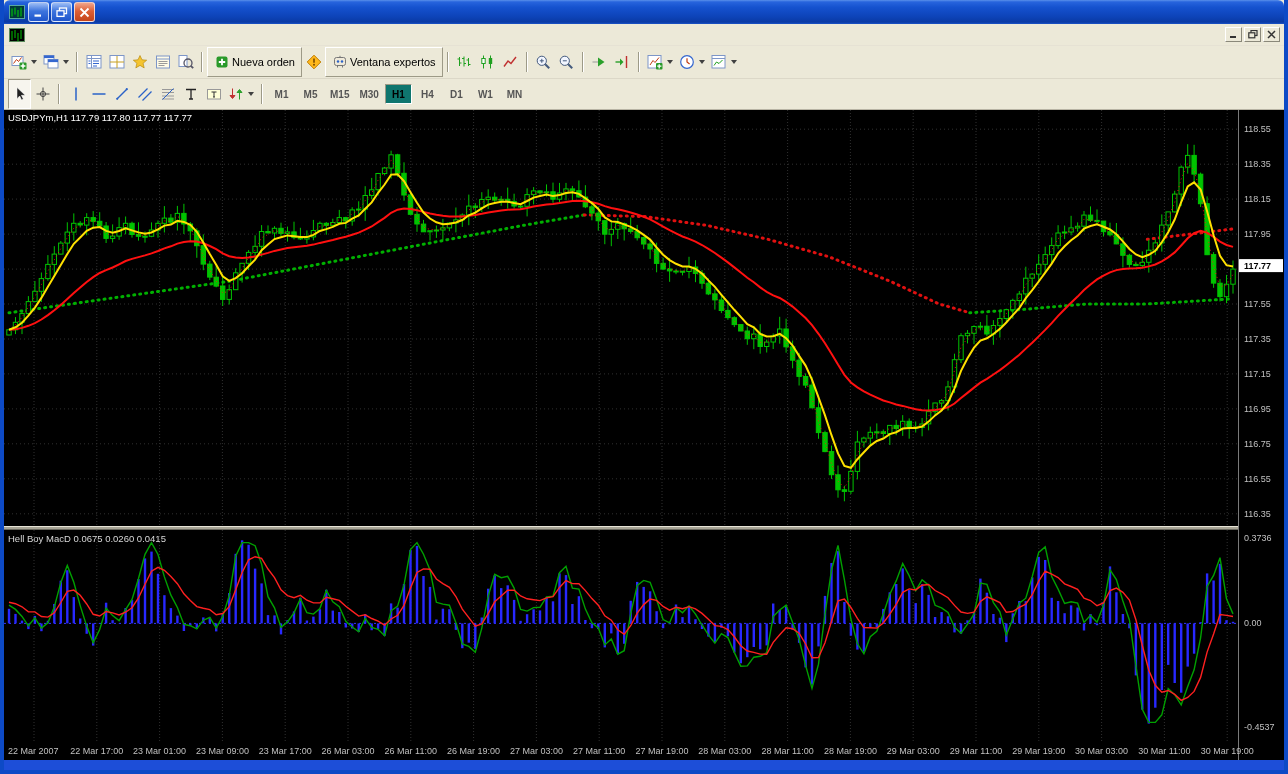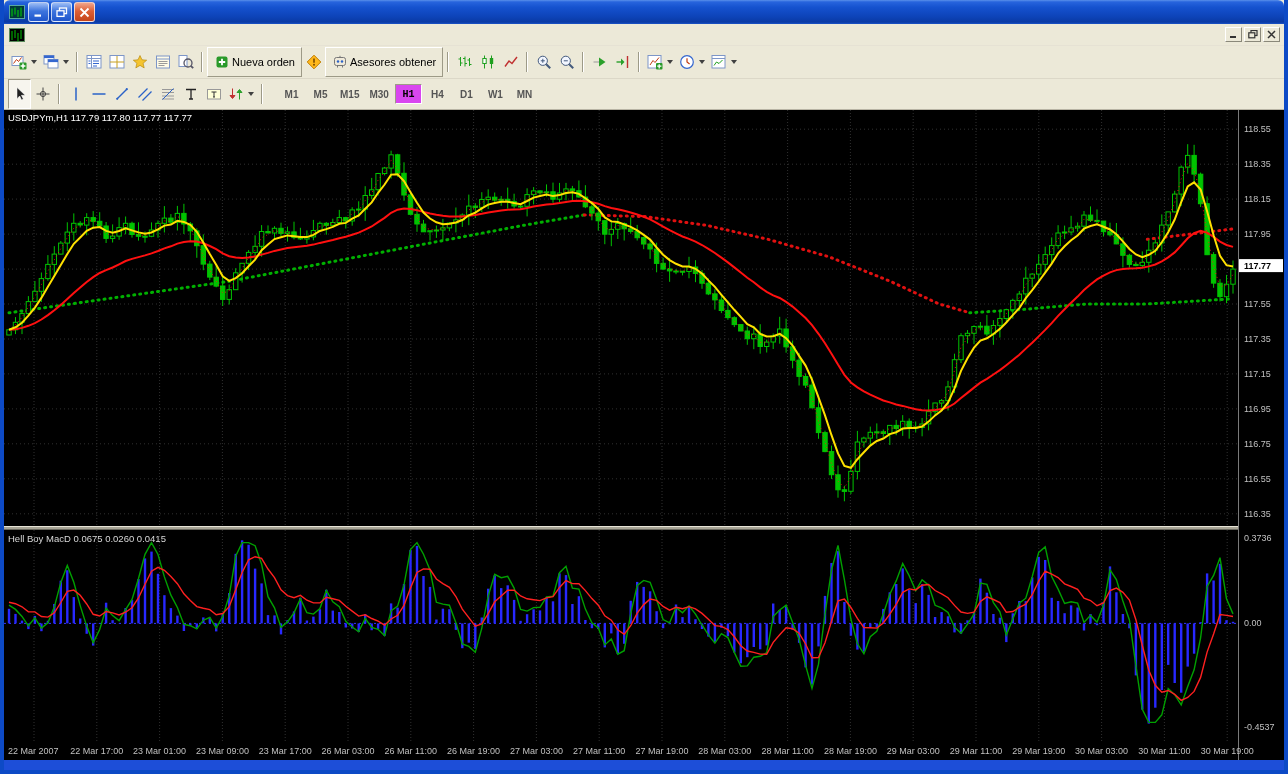--- a/index.html
+++ b/index.html
@@ -30,24 +30,24 @@
   #toolbar2{height:26px;border-bottom:1px solid #b8b4a4;}
   .tbtn{height:30px;min-width:23px;display:flex;align-items:center;justify-content:center;gap:2px;
     background:transparent;border:1px solid transparent;padding:0 2px;font-size:11px;color:#000;
     font-family:"Liberation Sans",sans-serif;}
   .tbtn .icon svg{display:block;}
   .tbtn.labeled{border:1px solid;border-color:#fff #9d9a87 #9d9a87 #fff;background:#ece9d8;padding:0 6px;}
   .tbtn.active{border:1px solid;border-color:#9d9a87 #fff #fff #9d9a87;background:#f7f5ee;}
   .tsep{height:20px;width:0;border-left:1px solid #9d9a87;border-right:1px solid #fff;margin:0 4px;}
   .dd{width:0;height:0;border-left:3px solid transparent;border-right:3px solid transparent;
     border-top:4px solid #404040;margin-left:2px;}
-  .tf-group{display:flex;align-items:flex-end;margin-left:10px;}
+  .tf-group{display:flex;align-items:flex-end;margin-left:0;}
   .tf{height:20px;min-width:27px;background:transparent;border:1px solid transparent;font-size:10px;
     font-weight:bold;color:#555;padding:0 3px;margin:0 1px;font-family:"Liberation Sans",sans-serif;}
-  .tf.active{border:1px solid;border-color:#9d9a87 #fff #fff #9d9a87;background:#d946ef;color:#000;font-family:Liberation Mono, monospace;}
+  .tf.active{border:1px solid;border-color:#9d9a87 #fff #fff #9d9a87;background:#0f766e;color:#000;}
   .chart-wrap{height:762px;flex:none;background:#1d4ed8;}
   #chart-svg{display:block;}
   .statusbar{height:21px;flex:none;display:flex;align-items:stretch;background:#ece9d8;font-size:11px;
     border-top:1px solid #fff;box-sizing:border-box;padding-bottom:1px;}
   .scell{display:flex;align-items:center;padding:0 6px;border:1px solid;border-color:#9d9a87 #fff #fff #9d9a87;
     margin:1px 0 0 2px;white-space:nowrap;overflow:hidden;box-sizing:border-box;}
   .c-help{flex:1;}
   .c-def{width:96px;}
   .c-dt{width:104px;}
   .c-o{width:76px;}
@@ -203,21 +203,21 @@
       </button>
       <button class="tbtn labeled">
         <span class="icon">
           <svg width="16" height="16" viewBox="0 0 16 16">
             <rect x="2.5" y="3.5" width="11" height="8" rx="2" fill="#efe9d8" stroke="#777"></rect>
             <circle cx="6" cy="7.5" r="1.2" fill="#2a62c8"></circle>
             <circle cx="10" cy="7.5" r="1.2" fill="#2a62c8"></circle>
             <path d="M8 1.8v1.7M5.5 11.5v2M10.5 11.5v2" stroke="#777"></path>
           </svg>
         </span>
-        <span class="tlbl">Asesores obtener</span>
+        <span class="tlbl">Ventana expertos</span>
       </button>
       <span class="tsep"></span>
       <button class="tbtn">
         <span class="icon">
           <svg width="16" height="16" viewBox="0 0 16 16">
             <path d="M3.5 3v9M1.5 5h2M3.5 9h2M8 2.5v10M6 4.5h2M8 9.5h2M12.5 4v8M10.5 6h2M12.5 10.5h2" stroke="#20a020" fill="none"></path>
           </svg>
         </span>
       </button>
       <button class="tbtn">

